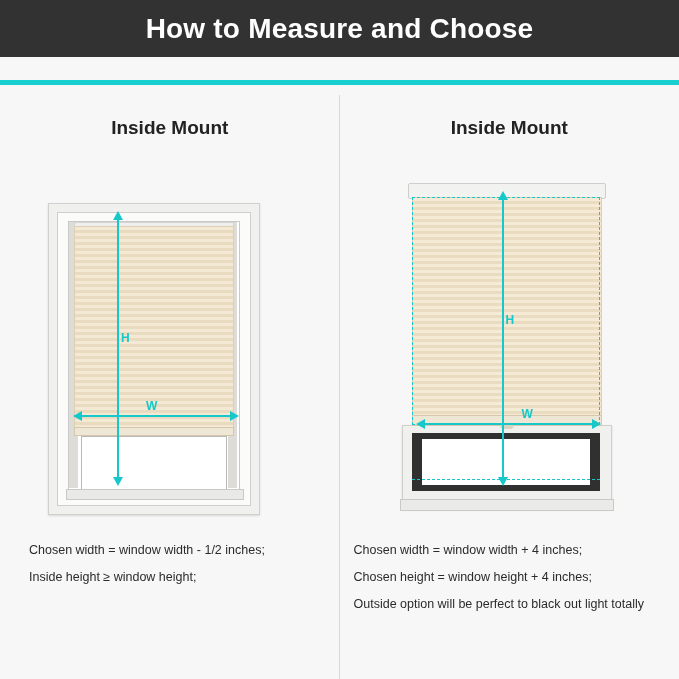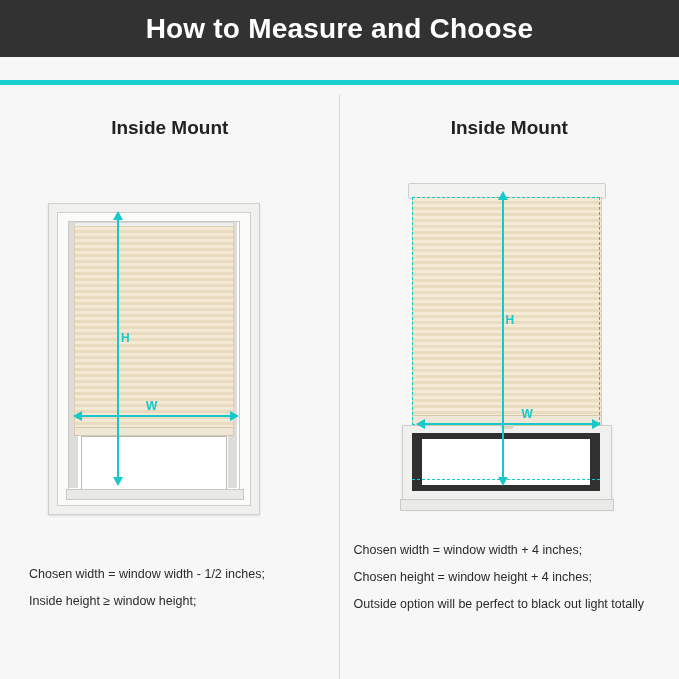--- a/index.html
+++ b/index.html
@@ -73,21 +73,21 @@
   }
   
   .captions {
     position: absolute;
     left: 0;
     width: 100%;
     font-size: 12.5px;
     color: #2b2b2b;
     line-height: 27px;
   }
-  .captions.left { top: 452px; padding-left: 29px; margin-top: 24px; }
+  .captions.left { top: 452px; padding-left: 29px; }
   .captions.right { top: 452px; padding-left: 14px; }
   .caption-line { white-space: nowrap; }
 
   
   .illus {
     position: absolute;
   }
   .inside-illus {
     left: 48px;
     top: 118px;

